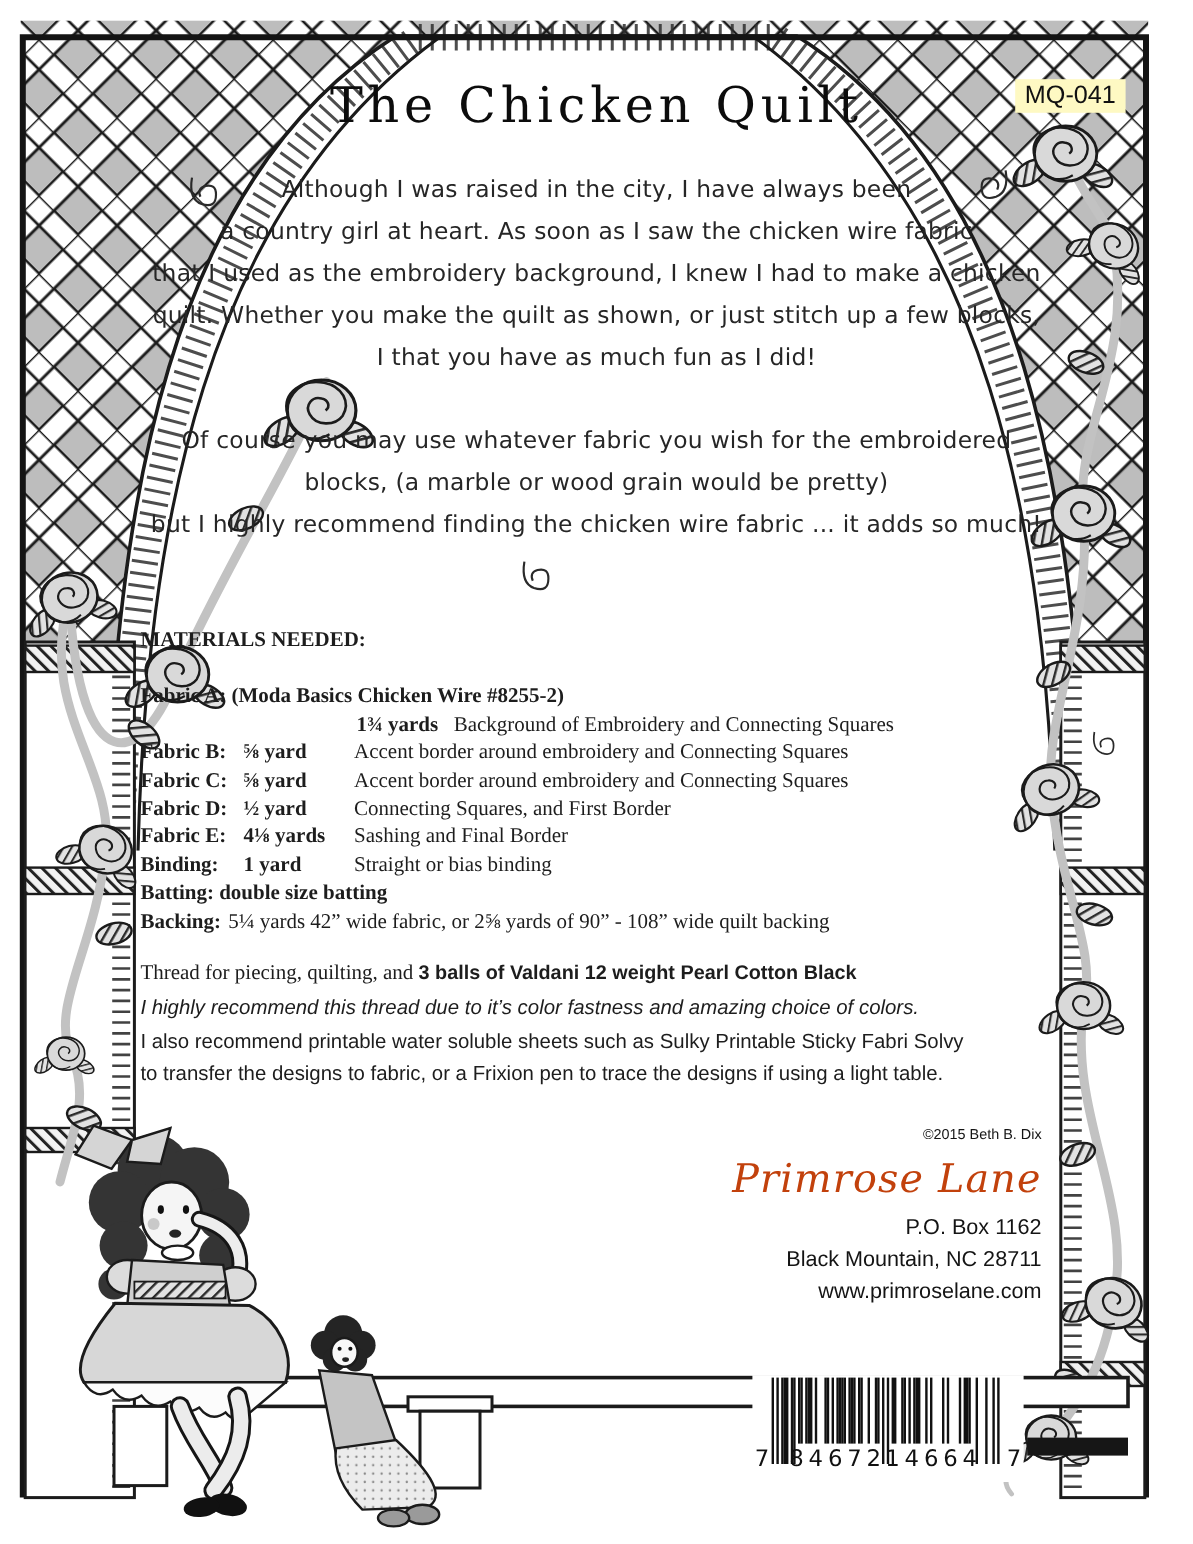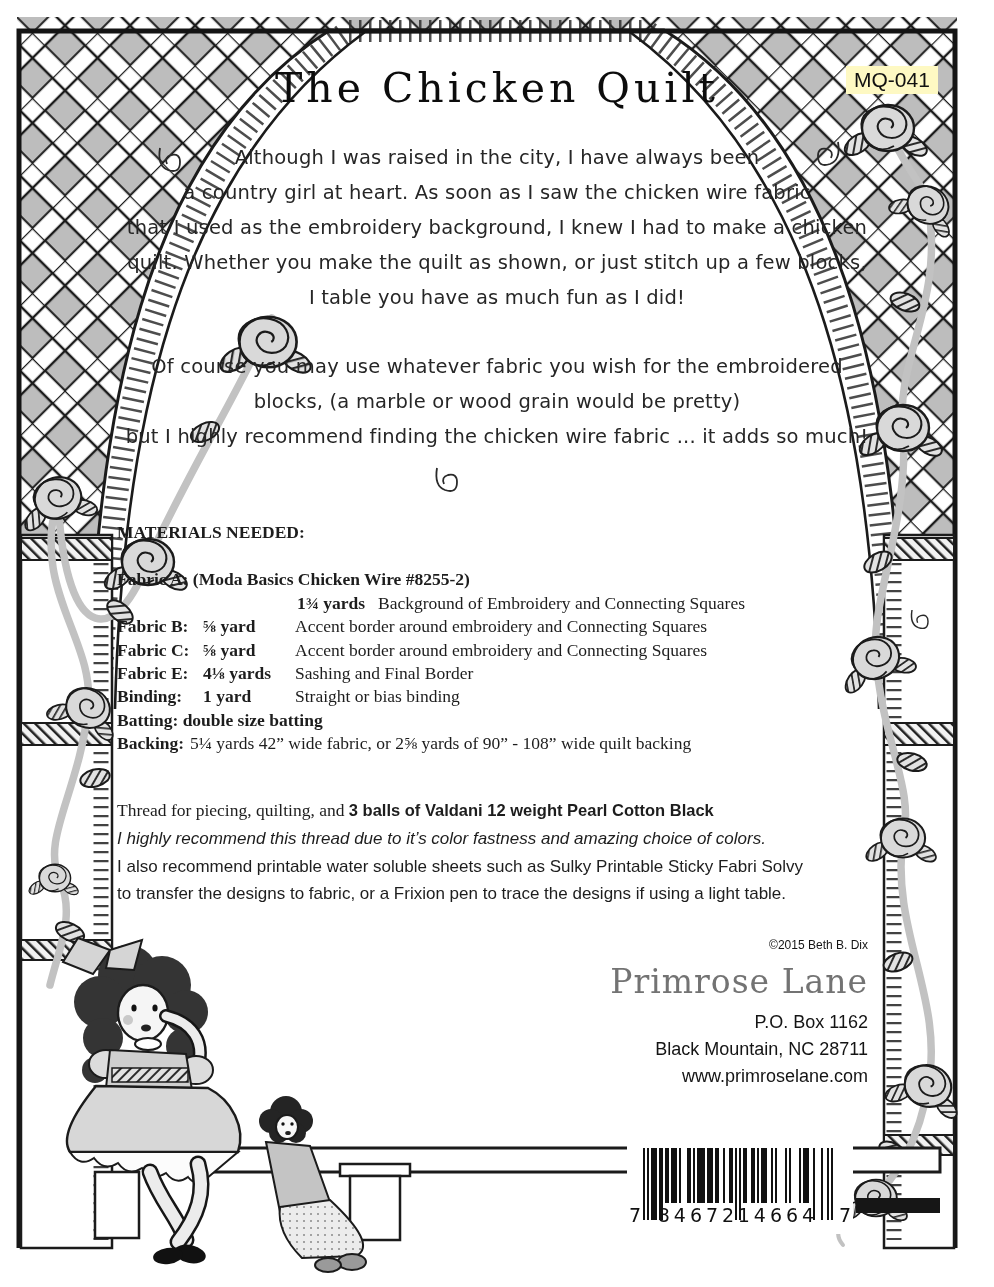--- a/index.html
+++ b/index.html
@@ -35,22 +35,22 @@
   
   .thread{position:absolute;left:117px;right:88px;top:797px;
           font-size:17.5px;line-height:27.8px;}
   .thread .sansb{font-family:"Liberation Sans",sans-serif;font-weight:bold;font-size:16.5px;}
   .thread .ital{font-style:italic;font-family:"Liberation Sans",sans-serif;font-size:17px;}
   .thread .sans{font-family:"Liberation Sans",sans-serif;font-size:17px;}
 
   
   .publisher{position:absolute;right:126px;top:938px;text-align:right;
              font-family:"Liberation Sans",sans-serif;font-size:17.5px;color:#141414;}
-  .pub-name{font-family:"DejaVu Serif",serif;font-size:33px;
-            letter-spacing:1px;margin:10px 0 8px 0;color:#737373;}
+  .pub-name{font-family:"DejaVu Serif",serif;font-style:italic;font-size:33px;
+            letter-spacing:1px;margin:10px 0 8px 0;color:#c2410c;}
   .pub-line{line-height:27.2px;font-size:18px;}
   .copyright{font-size:12px;}
 
   
   .barcode{position:absolute;left:627px;top:1146px;background:#fff;}
   .bc{font-family:"DejaVu Sans",sans-serif;font-size:19px;fill:#111;}
   .bcg{letter-spacing:4px;}
 </style>
 </head>
 <body>
@@ -223,21 +223,21 @@
 
   <div class="code">MQ-041</div>
 
   <h1 class="title">The Chicken Quilt</h1>
 
   <div class="hand intro">
     <div>Although I was raised in the city, I have always been</div>
     <div>a country girl at heart. As soon as I saw the chicken wire fabric</div>
     <div>that I used as the embroidery background, I knew I had to make a chicken</div>
     <div>quilt. Whether you make the quilt as shown, or just stitch up a few blocks,</div>
-    <div>I table you have as much fun as I did!</div>
+    <div>I that you have as much fun as I did!</div>
   </div>
 
   <div class="hand note">
     <div>Of course you may use whatever fabric you wish for the embroidered</div>
     <div>blocks, (a marble or wood grain would be pretty)</div>
     <div>but I highly recommend finding the chicken wire fabric ... it adds so much!</div>
   </div>
 
   <div class="materials">
     <div class="m-heading">MATERIALS NEEDED:</div>
@@ -247,20 +247,25 @@
     </div>
     <div class="m-row">
       <span class="m-label b">Fabric B:</span>
       <span class="m-qty b">⅝  yard</span>
       <span class="m-desc">Accent border around embroidery and Connecting Squares</span>
     </div>
     <div class="m-row">
       <span class="m-label b">Fabric C:</span>
       <span class="m-qty b">⅝  yard</span>
       <span class="m-desc">Accent border around embroidery and Connecting Squares</span>
+    </div>
+    <div class="m-row">
+      <span class="m-label b">Fabric D:</span>
+      <span class="m-qty b">½ yard</span>
+      <span class="m-desc">Connecting Squares, and First Border</span>
     </div>
     <div class="m-row">
       <span class="m-label b">Fabric E:</span>
       <span class="m-qty b">4⅛ yards</span>
       <span class="m-desc">Sashing and Final Border</span>
     </div>
     <div class="m-row">
       <span class="m-label b">Binding:</span>
       <span class="m-qty b">1 yard</span>
       <span class="m-desc">Straight or bias binding</span>

